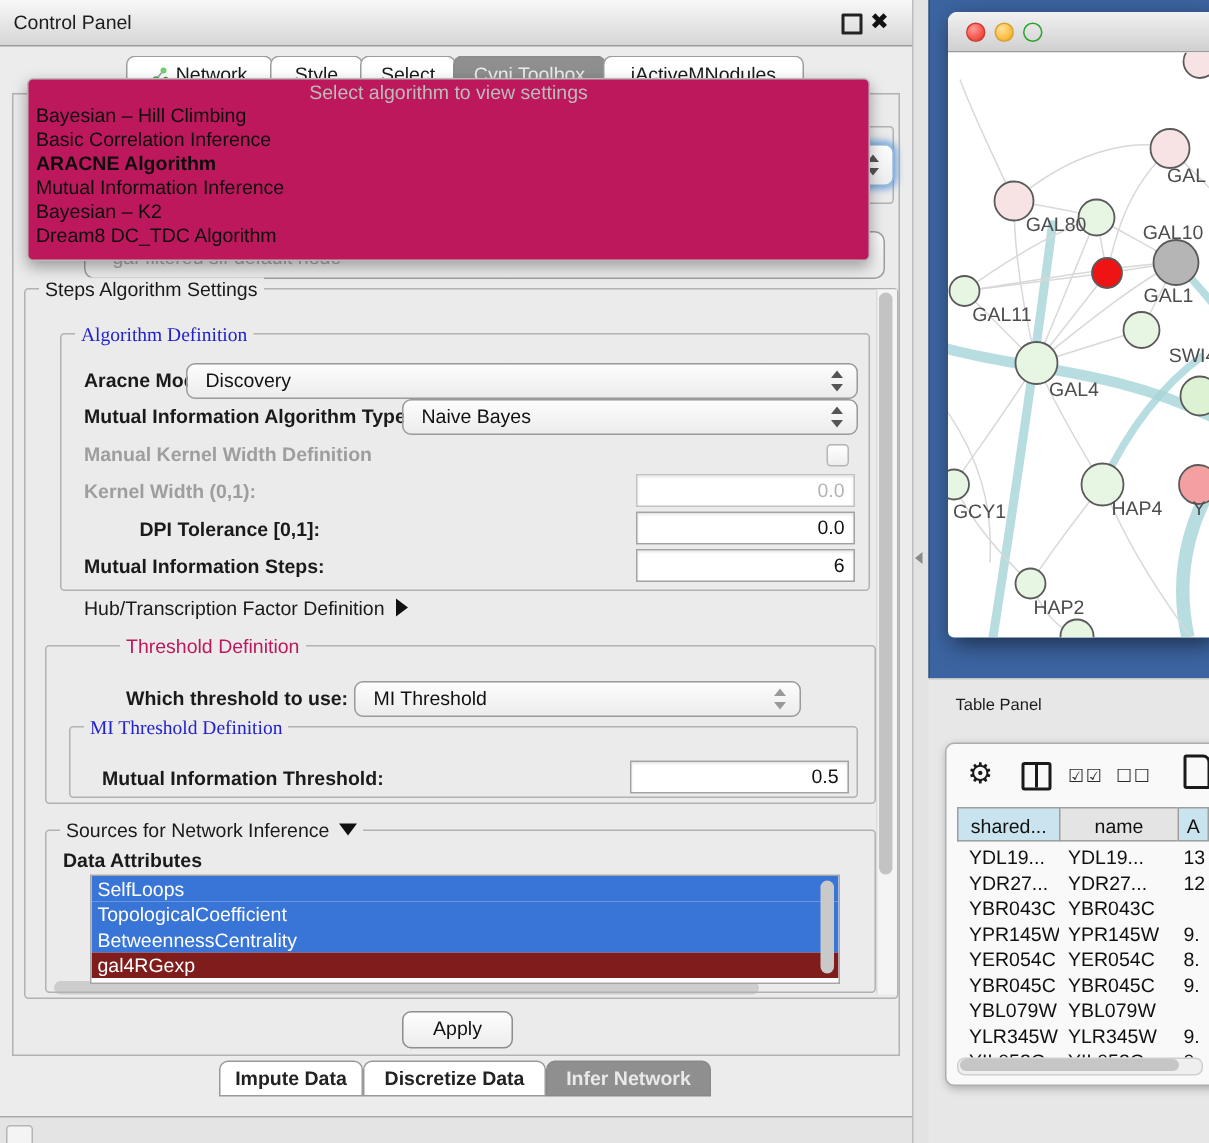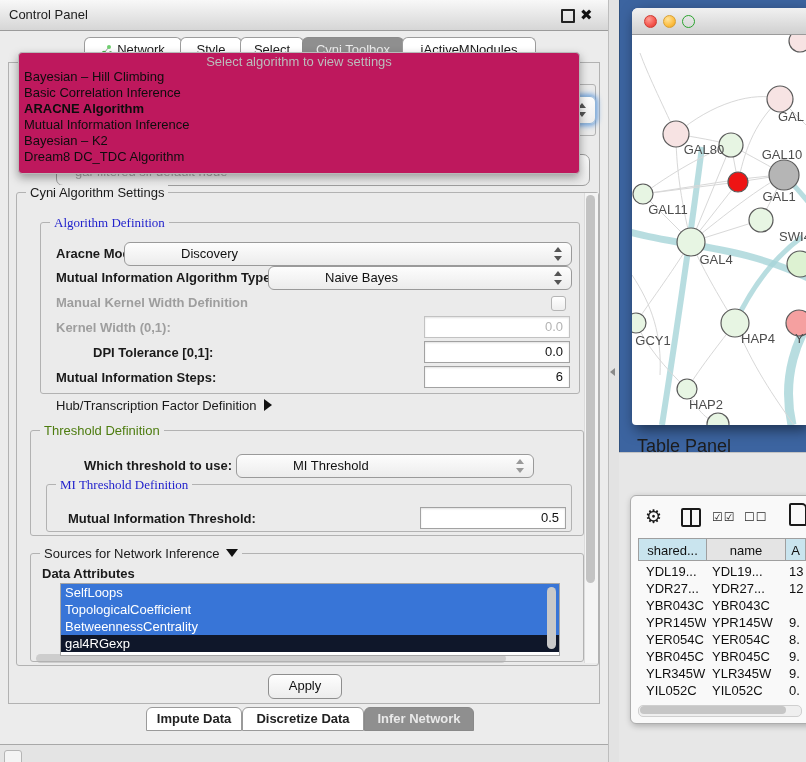--- a/index.html
+++ b/index.html
@@ -41,27 +41,27 @@
   
   .popup{left:18px;top:52px;width:560px;height:120px;background:#be185d;border:1px solid #b9b9b9;
     border-radius:4px;box-shadow:0 4px 10px rgba(0,0,0,.35);z-index:50;}
   .popup-hint{top:1px;width:100%;text-align:center;font-size:13px;color:#bcbcbc;}
   .popup-items{left:0;top:16px;width:100%;}
   .popup-item{height:16px;line-height:16px;font-size:13px;color:#0d0d0d;padding-left:5px;white-space:nowrap;}
   .popup-item.bold{font-weight:bold;}
   
   .group{border:1px solid #b2b2b2;border-radius:3px;}
   .group-title{position:absolute;top:-8px;left:9px;background:#ebebeb;padding:0 4px;font-size:13px;color:#1a1a1a;white-space:nowrap;}
-  .blue{color:#2222cc;font-family:Liberation Serif, serif;}  .green{color:#4d7c0f;}
+  .blue{color:#2222cc;font-family:Liberation Serif, serif;}  .green{color:#be185d;margin-left:40px;}
   
   .lbl{font-size:13px;font-weight:bold;color:#1a1a1a;white-space:nowrap;}
   .lbl.dim{color:#9e9e9e;}
   .combo{border:1px solid #9a9a9a;border-radius:6px;background:linear-gradient(#fdfdfd,#ececec);
     font-size:13px;color:#111;}
-  .combo .val{position:absolute;left:12px;top:0;line-height:22px;white-space:nowrap;margin-left:44px;}
+  .combo .val{position:absolute;left:12px;top:0;line-height:22px;white-space:nowrap;}
   .field{border:1px solid #a2a2a2;background:#fff;box-shadow:inset 0 1px 2px rgba(0,0,0,.12);
     font-size:13px;color:#111;text-align:right;line-height:20px;padding-right:6px;box-sizing:border-box;}
   .field.dim{color:#b4b4b4;border-color:#c2c2c2;}
   .checkbox{width:13px;height:13px;border:1px solid #b5b5b5;border-radius:3px;background:linear-gradient(#fff,#eee);}
   .tri-right{display:inline-block;width:0;height:0;border-top:6px solid transparent;border-bottom:6px solid transparent;border-left:8px solid #111;margin-left:8px;vertical-align:-1px;}
   .tri-down{display:inline-block;width:0;height:0;border-left:6px solid transparent;border-right:6px solid transparent;border-top:8px solid #111;margin-left:6px;vertical-align:1px;}
   .attr-list{left:60px;top:583px;width:498px;height:71px;background:#fff;border:1px solid #a6a6a6;overflow:hidden;}
   .attr-item{height:17px;line-height:17px;font-size:13px;color:#fff;padding-left:4px;white-space:nowrap;}
   .list-thumb{right:3px;top:3px;width:9px;height:62px;background:#c9c9c9;border-radius:5px;}
   .vtrack{left:584px;top:193px;width:13px;height:470px;background:#f4f4f4;border-left:1px solid #dcdcdc;}
@@ -78,21 +78,21 @@
   
   .net-bg{left:619px;top:0;width:187px;height:452px;background:#3c64a0;border-left:1px solid #30517f;}
   .net-window{left:632px;top:8px;width:174px;height:417px;background:#fff;border-radius:6px 0 0 4px;
     box-shadow:3px 5px 14px rgba(0,0,0,.5);}
   .net-titlebar{left:0;top:0;width:100%;height:26px;background:linear-gradient(#f1f1f1,#d0d0d0);
     border-bottom:1px solid #9b9b9b;border-radius:6px 0 0 0;}
   .light{top:7px;width:13px;height:13px;border-radius:50%;}
   .net-canvas{left:0;top:27px;width:174px;height:390px;overflow:hidden;}
   
   .table-region{left:619px;top:452px;width:187px;height:310px;background:#e7e7e7;border-top:1px solid #c4c4c4;}
-  .tp-title{left:637px;top:436px;font-size:18px;color:#1c1c1c;}
+  .tp-title{left:637px;top:464px;font-size:11px;color:#1c1c1c;}
   .table-window{left:630px;top:495px;width:180px;height:227px;background:#f9f9f9;border:1px solid #adadad;
     border-radius:6px 0 0 6px;box-shadow:1px 2px 6px rgba(0,0,0,.25);}
   .gear-icon{left:645px;top:505px;font-size:19px;color:#1a1a1a;font-family:"DejaVu Sans",sans-serif;line-height:22px;}
   .cols-icon{left:681px;top:508px;width:16px;height:15px;border:2px solid #1a1a1a;border-radius:2px;}
   .cols-icon:before{content:"";position:absolute;left:7px;top:0;width:2px;height:15px;background:#1a1a1a;}
   .cb-pair{font-size:12px;color:#2a2a2a;letter-spacing:1px;font-family:"DejaVu Sans",sans-serif;}
   .doc-icon{left:789px;top:503px;width:14px;height:19px;border:2px solid #1a1a1a;border-radius:2px 5px 2px 2px;}
   .th-cell{top:538px;height:23px;border:1px solid #9f9f9f;border-right:none;font-size:13px;color:#111;
     text-align:center;line-height:23px;box-sizing:border-box;}
   .rows{left:638px;top:563px;width:168px;height:142px;overflow:hidden;}
@@ -146,21 +146,21 @@
         <div class="popup-item">Bayesian – Hill Climbing</div>
         <div class="popup-item">Basic Correlation Inference</div>
         <div class="popup-item bold">ARACNE Algorithm</div>
         <div class="popup-item">Mutual Information Inference</div>
         <div class="popup-item">Bayesian – K2</div>
         <div class="popup-item">Dream8 DC_TDC Algorithm</div>
       </div>
   </div>
 
   <div class="abs group" style="left:16px;top:192px;width:581px;height:472px;">
-    <span class="group-title">Cyni Algorithm Settings</span>
+    <span class="group-title">Steps Algorithm Settings</span>
   </div>
   <div class="abs vtrack"></div>
   <div class="abs vthumb"></div>
   <div class="abs hthumb"></div>
 
   <div class="abs group" style="left:40px;top:222px;width:538px;height:170px;">
     <span class="group-title blue">Algorithm Definition</span>
   </div>
   <div class="abs lbl" style="left:56px;top:246px;">Aracne Mode:</div>
   <div class="abs combo" style="left:124px;top:242px;width:446px;height:22px;">
@@ -200,21 +200,21 @@
   <div class="abs field" style="left:420px;top:507px;width:146px;height:22px;">0.5</div>
 
   <div class="abs group" style="left:30px;top:553px;width:552px;height:107px;">
     <span class="group-title"><span>Sources for Network Inference</span><span class="tri-down"></span></span>
   </div>
   <div class="abs lbl" style="left:42px;top:566px;">Data Attributes</div>
   <div class="abs attr-list" id="attr-list">
     <div class="attr-item" style="background: rgb(56, 117, 215);">SelfLoops</div>
       <div class="attr-item" style="background: rgb(56, 117, 215);">TopologicalCoefficient</div>
       <div class="attr-item" style="background: rgb(56, 117, 215);">BetweennessCentrality</div>
-      <div class="attr-item" style="background: #0f172a;">gal4RGexp</div>
+      <div class="attr-item" style="background: #7f1d1d;">gal4RGexp</div>
       <div class="abs list-thumb"></div>
   </div>
 
   <div class="abs apply-btn">Apply</div>
 
   <div class="abs btab" style="left:146px;width:94px;"><span>Impute Data</span></div>
   <div class="abs btab" style="left:242px;width:120px;"><span>Discretize Data</span></div>
   <div class="abs btab selected" style="left:364px;width:108px;"><span>Infer Network</span></div>
 </div>
 
@@ -311,19 +311,20 @@
 <div class="abs th-cell" style="left:706px;width:79px;background:#e4e4e4;">name</div>
 <div class="abs th-cell" style="left:785px;width:21px;background:#c9e4ee;border-right:1px solid #9f9f9f;">A</div>
 
 <div class="abs rows" id="table-rows">
     <div class="trow"><span class="tcell c1">YDL19...</span><span class="tcell c2">YDL19...</span><span class="tcell c3">13</span></div>
     <div class="trow"><span class="tcell c1">YDR27...</span><span class="tcell c2">YDR27...</span><span class="tcell c3">12</span></div>
     <div class="trow"><span class="tcell c1">YBR043C</span><span class="tcell c2">YBR043C</span><span class="tcell c3"></span></div>
     <div class="trow"><span class="tcell c1">YPR145W</span><span class="tcell c2">YPR145W</span><span class="tcell c3">9.</span></div>
     <div class="trow"><span class="tcell c1">YER054C</span><span class="tcell c2">YER054C</span><span class="tcell c3">8.</span></div>
     <div class="trow"><span class="tcell c1">YBR045C</span><span class="tcell c2">YBR045C</span><span class="tcell c3">9.</span></div>
+    <div class="trow"><span class="tcell c1">YBL079W</span><span class="tcell c2">YBL079W</span><span class="tcell c3"></span></div>
     <div class="trow"><span class="tcell c1">YLR345W</span><span class="tcell c2">YLR345W</span><span class="tcell c3">9.</span></div>
     <div class="trow"><span class="tcell c1">YIL052C</span><span class="tcell c2">YIL052C</span><span class="tcell c3">0.</span></div>
   </div>
 <div class="abs tb-hscroll"></div>
 <div class="abs tb-hthumb"></div>
 
 <div class="abs mini-icon"></div>
 
 </body></html>

